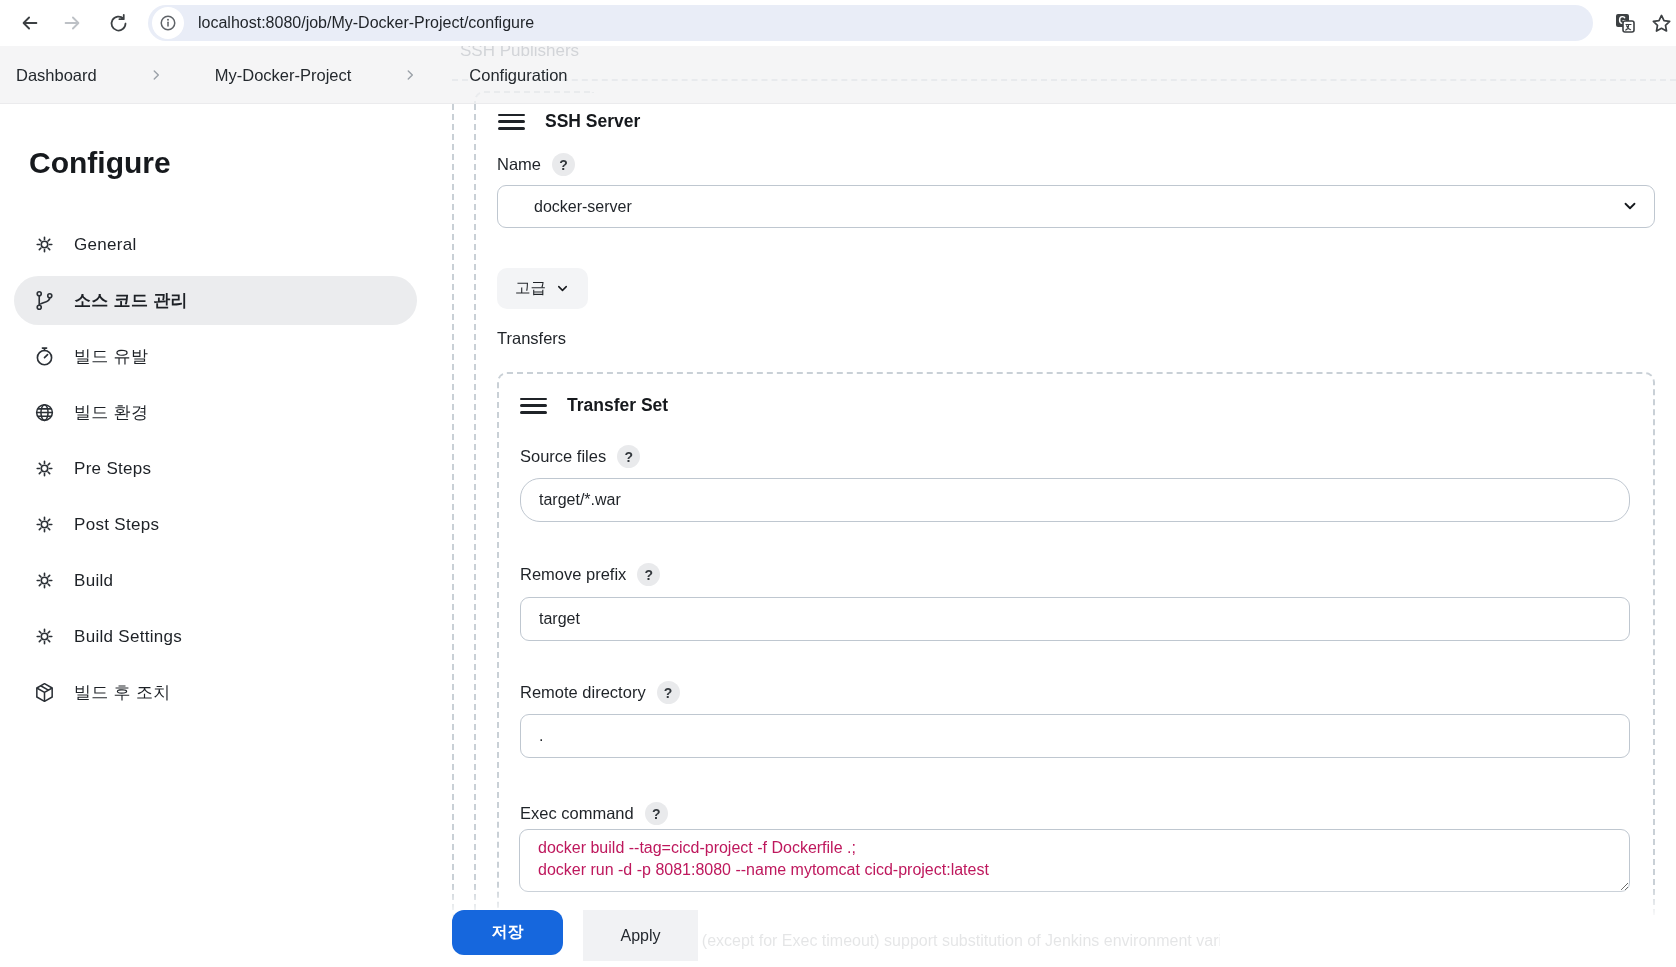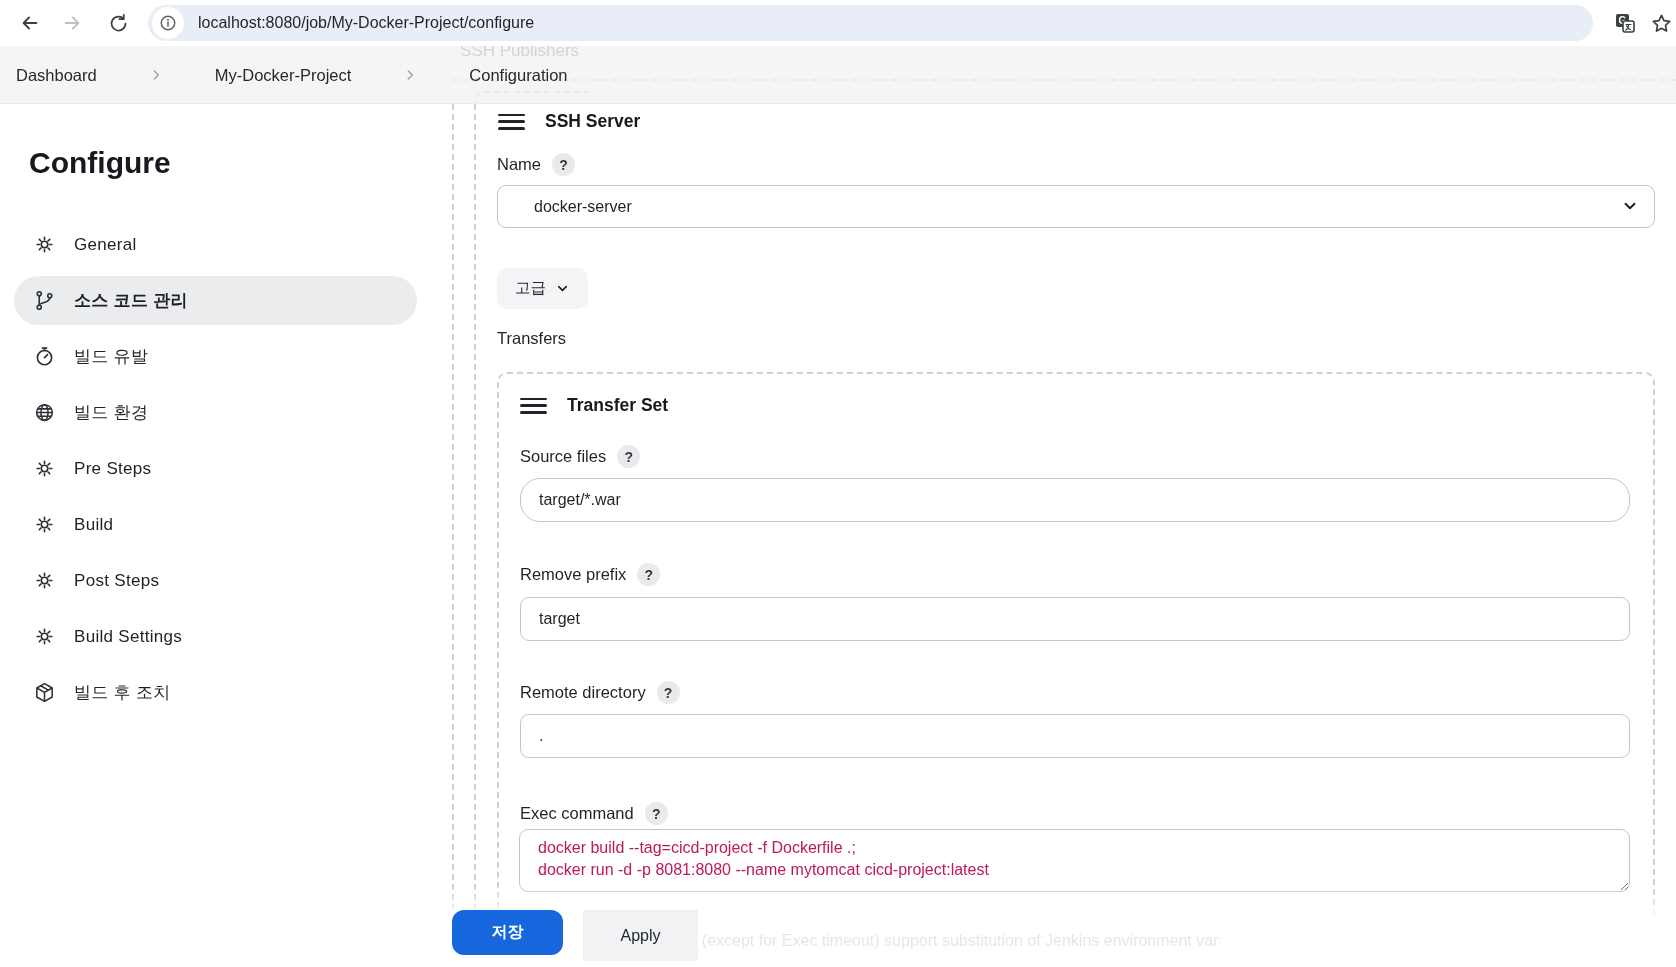--- a/index.html
+++ b/index.html
@@ -175,30 +175,30 @@
           </span>
           <span class="lbl">Pre Steps</span>
         </div>
         <div class="nav-item">
           <span class="ic">
             <svg width="23" height="23" viewBox="0 0 24 24" fill="none" stroke="#2b3036" stroke-width="1.7" stroke-linecap="round">
               <circle cx="12" cy="12" r="3.4"></circle>
               <path d="M12 4.4v2.4M12 17.2v2.4M4.4 12h2.4M17.2 12h2.4M6.6 6.6l1.7 1.7M15.7 15.7l1.7 1.7M17.4 6.6l-1.7 1.7M8.3 15.7l-1.7 1.7"></path>
             </svg>
           </span>
+          <span class="lbl">Post Steps</span>
+        </div>
+        <div class="nav-item">
+          <span class="ic">
+            <svg width="23" height="23" viewBox="0 0 24 24" fill="none" stroke="#2b3036" stroke-width="1.7" stroke-linecap="round">
+              <circle cx="12" cy="12" r="3.4"></circle>
+              <path d="M12 4.4v2.4M12 17.2v2.4M4.4 12h2.4M17.2 12h2.4M6.6 6.6l1.7 1.7M15.7 15.7l1.7 1.7M17.4 6.6l-1.7 1.7M8.3 15.7l-1.7 1.7"></path>
+            </svg>
+          </span>
           <span class="lbl">Build</span>
-        </div>
-        <div class="nav-item">
-          <span class="ic">
-            <svg width="23" height="23" viewBox="0 0 24 24" fill="none" stroke="#2b3036" stroke-width="1.7" stroke-linecap="round">
-              <circle cx="12" cy="12" r="3.4"></circle>
-              <path d="M12 4.4v2.4M12 17.2v2.4M4.4 12h2.4M17.2 12h2.4M6.6 6.6l1.7 1.7M15.7 15.7l1.7 1.7M17.4 6.6l-1.7 1.7M8.3 15.7l-1.7 1.7"></path>
-            </svg>
-          </span>
-          <span class="lbl">Post Steps</span>
         </div>
         <div class="nav-item">
           <span class="ic">
             <svg width="23" height="23" viewBox="0 0 24 24" fill="none" stroke="#2b3036" stroke-width="1.7" stroke-linecap="round">
               <circle cx="12" cy="12" r="3.4"></circle>
               <path d="M12 4.4v2.4M12 17.2v2.4M4.4 12h2.4M17.2 12h2.4M6.6 6.6l1.7 1.7M15.7 15.7l1.7 1.7M17.4 6.6l-1.7 1.7M8.3 15.7l-1.7 1.7"></path>
             </svg>
           </span>
           <span class="lbl">Build Settings</span>
         </div>

